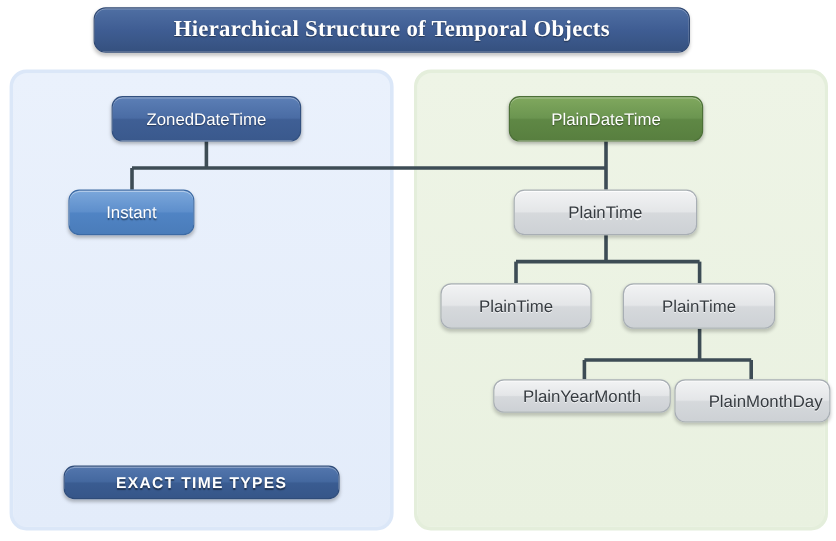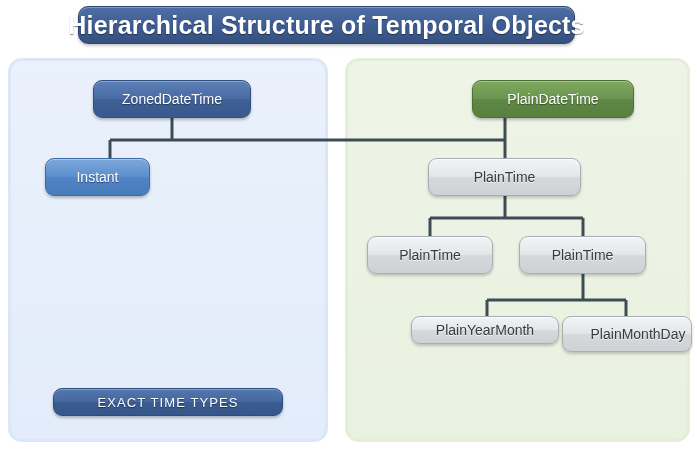--- a/index.html
+++ b/index.html
@@ -35,25 +35,26 @@
     border: 1px solid #2e4772;
     box-shadow: inset 0 1px 0 rgba(255,255,255,0.30),
                 0 2px 3px rgba(0,0,0,0.22);
     display: flex;
     align-items: center;
     justify-content: center;
     box-sizing: border-box;
   }
   .title-bar span {
     color: #ffffff;
-    font-size: 25px;
+    font-size: 19px;
     font-weight: bold;
     letter-spacing: 0.2px;
     text-shadow: 0 1px 1px rgba(0,0,0,0.45);
     white-space: nowrap;
+    font-family: Liberation Serif, serif;
   }
 
   
   .panel {
     position: absolute;
     border-radius: 14px;
     box-sizing: border-box;
   }
   .panel-exact {
     left: 8px;
@@ -146,21 +147,21 @@
     border-radius: 9px;
     box-sizing: border-box;
     display: flex;
     align-items: center;
     justify-content: center;
     white-space: nowrap;
   }
   .legend span {
     color: #ffffff;
     font-size: 13px;
-    font-weight: normal;
+    font-weight: bold;
     letter-spacing: 1.1px;
     text-shadow: 0 1px 1px rgba(0,0,0,0.45);
   }
   .legend-blue {
     left: 53px;
     top: 388px;
     width: 230px;
     height: 28px;
     background: linear-gradient(to bottom, #5376ad 0%, #44689f 48%, #3a5c91 52%, #365689 100%);
     border: 1px solid #2f4c79;
@@ -212,25 +213,25 @@
       <path d="M 487,300 L 626,300"></path>
       <path d="M 487,300 L 487,316"></path>
       <path d="M 626,300 L 626,316"></path>
     </g>
   </svg>
 
   <div class="node node-blue-dark" style="left:93px; top:80px; width:158px; height:38px;">
     <span>ZonedDateTime</span>
   </div>
 
-  <div class="node node-blue-light" style="left:45px; top:158px; width:105px; height:38px;">
+  <div class="node node-blue-light" style="left:57px; top:158px; width:105px; height:38px;">
     <span>Instant</span>
   </div>
 
-  <div class="node node-green" style="left:424px; top:80px; width:162px; height:38px;margin-left:48px;">
+  <div class="node node-green" style="left:424px; top:80px; width:162px; height:38px;">
     <span>PlainDateTime</span>
   </div>
 
   <div class="node node-gray" style="left:428px; top:158px; width:153px; height:38px;">
     <span>PlainTime</span>
   </div>
 
   <div class="node node-gray" style="left:367px; top:236px; width:126px; height:38px;">
     <span>PlainTime</span>
   </div>

